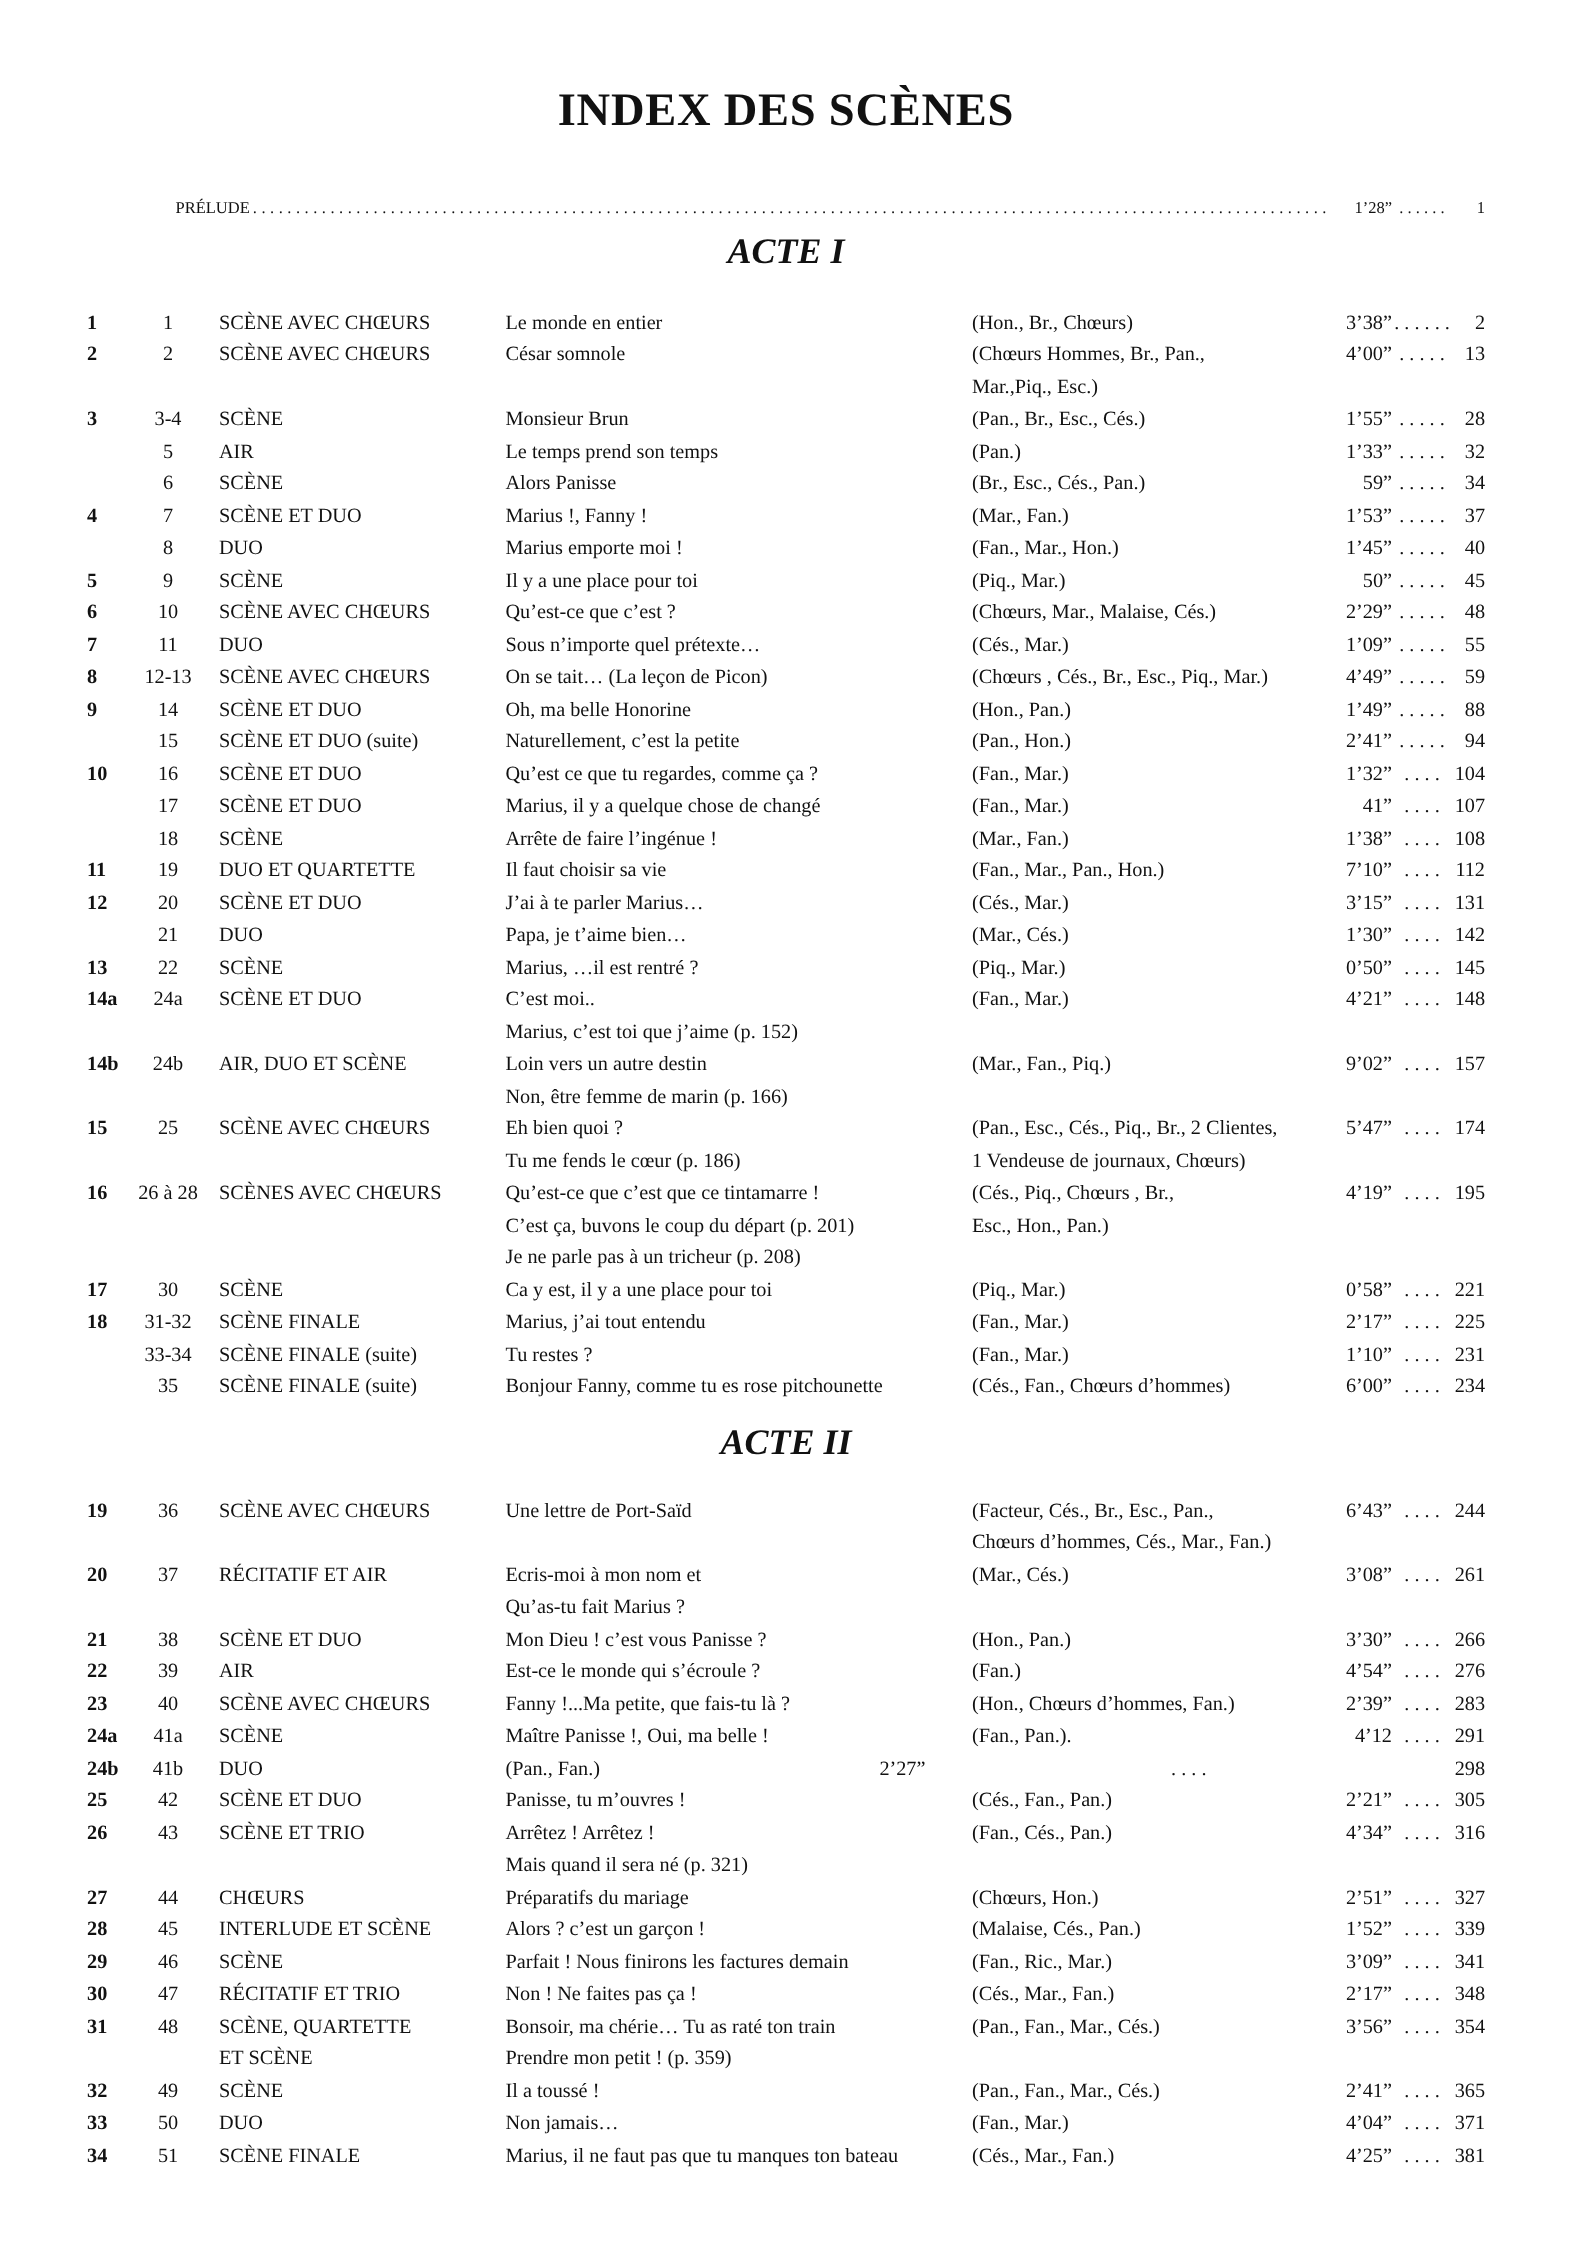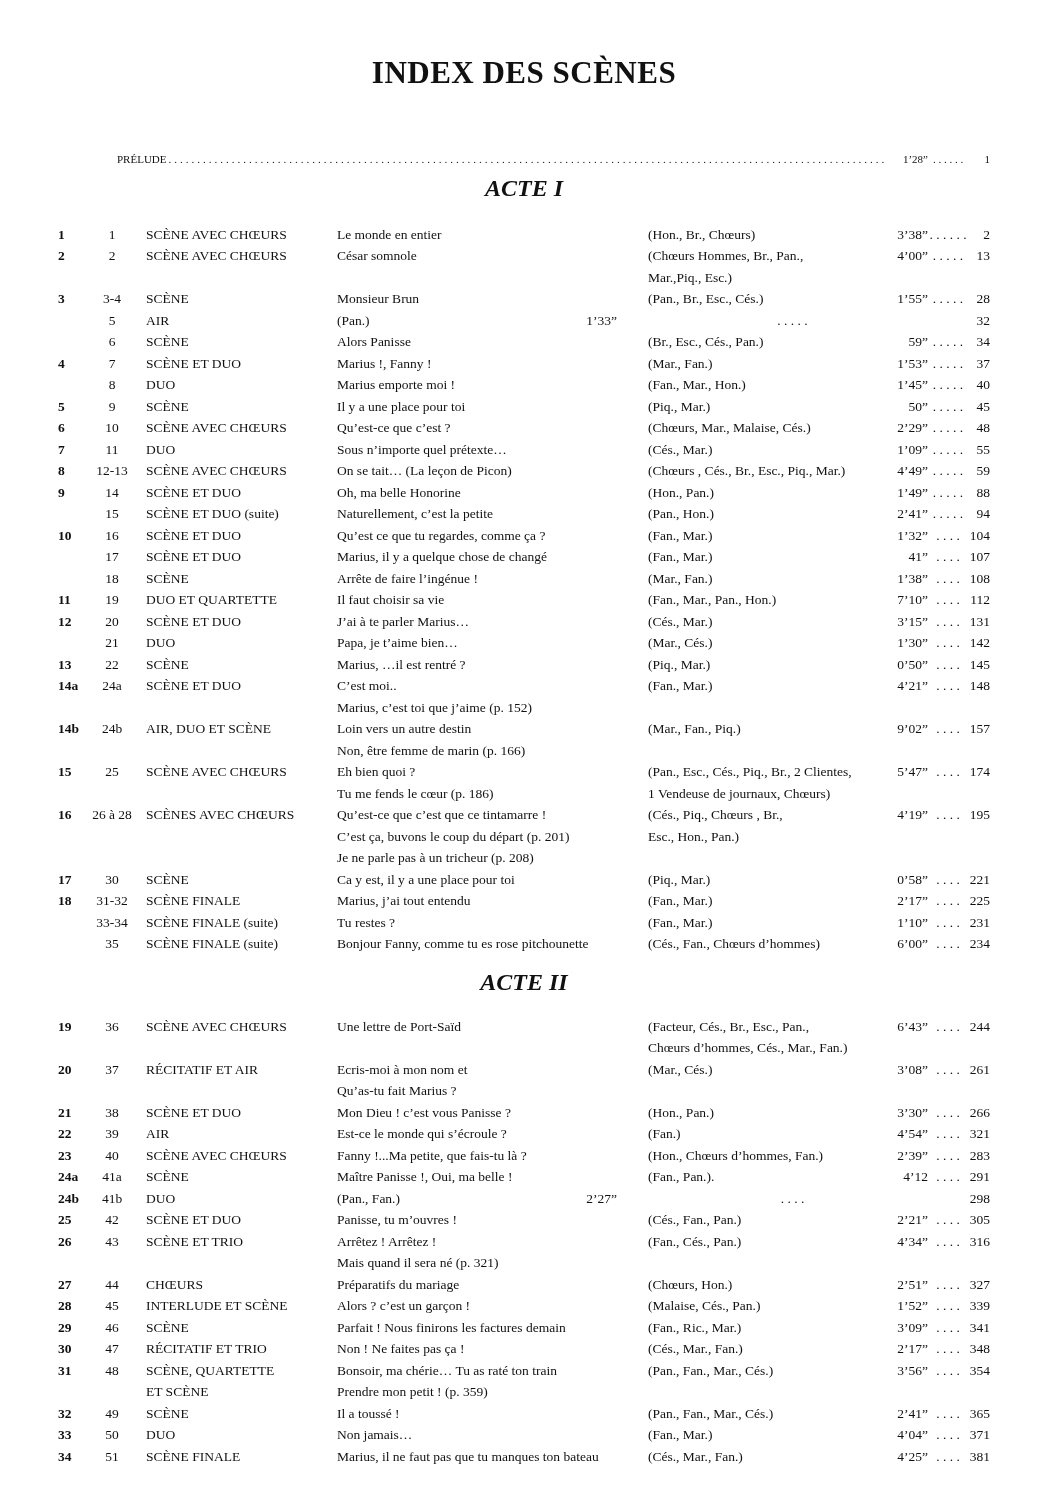--- a/index.html
+++ b/index.html
@@ -3,21 +3,21 @@
 <meta charset="utf-8">
 <style>
   html,body{margin:0;padding:0;background:#ffffff;}
   body{
     width:1058px;height:1497px;overflow:hidden;
     font-family:"Liberation Serif", serif;color:#111;
   }
   .page{padding:55px 68px 0 58px;}
   .doc-title{
     text-align:center;font-size:31px;font-weight:bold;
-    margin:0 0 58px 0;letter-spacing:0.5px;
+    margin:0 0 38px 0;letter-spacing:0.5px;
   }
   .prelude-line{
     display:flex;align-items:baseline;
     font-size:11px;line-height:21.5px;
     padding-left:59px;margin:0;
   }
   .prelude-leader{
     flex:1;overflow:hidden;white-space:nowrap;
     letter-spacing:3px;margin:0 2px;
   }
@@ -108,20 +108,21 @@
       <span class="c-dur">1’55”</span>
       <span class="c-dots">. . . . .</span>
       <span class="c-page">28</span>
     </span>
   </div>
 
   <div class="line">
     <span class="c-num"></span>
     <span class="c-sub">5</span>
     <span class="c-type">AIR</span>
+    <span class="c-title">Le temps prend son temps</span>
     <span class="c-chars">(Pan.)</span>
     <span class="c-right">
       <span class="c-dur">1’33”</span>
       <span class="c-dots">. . . . .</span>
       <span class="c-page">32</span>
     </span>
   </div>
 
   <div class="line">
     <span class="c-num"></span>
@@ -571,21 +572,21 @@
 
   <div class="line">
     <span class="c-num">22</span>
     <span class="c-sub">39</span>
     <span class="c-type">AIR</span>
     <span class="c-title">Est-ce le monde qui s’écroule ?</span>
     <span class="c-chars">(Fan.)</span>
     <span class="c-right">
       <span class="c-dur">4’54”</span>
       <span class="c-dots">. . . .</span>
-      <span class="c-page">321</span>
+      <span class="c-page">276</span>
     </span>
   </div>
 
   <div class="line">
     <span class="c-num">23</span>
     <span class="c-sub">40</span>
     <span class="c-type">SCÈNE AVEC CHŒURS</span>
     <span class="c-title">Fanny !...Ma petite, que fais-tu là ?</span>
     <span class="c-chars">(Hon., Chœurs d’hommes, Fan.)</span>
     <span class="c-right">

